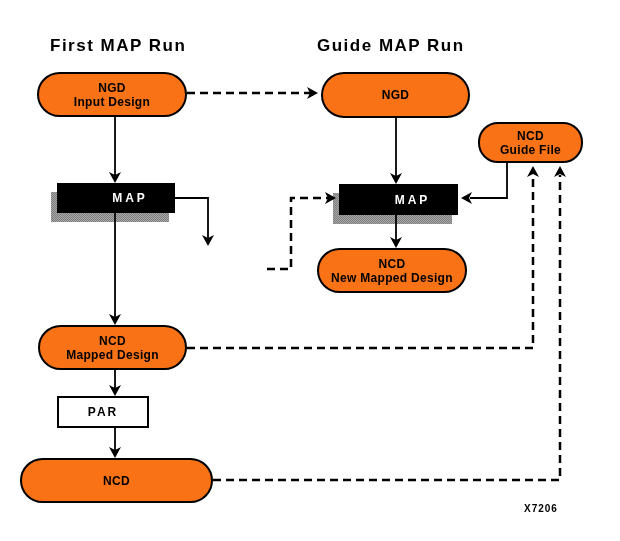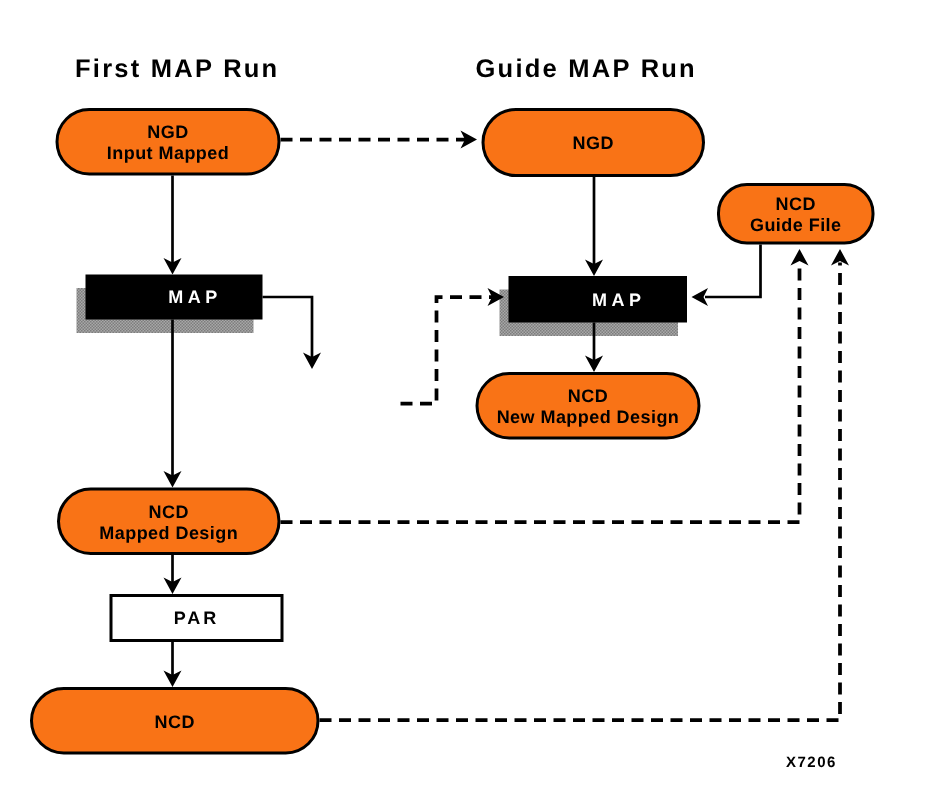--- a/index.html
+++ b/index.html
@@ -85,34 +85,34 @@
       <polygon points="533,166 527,177 533,174 539,177"></polygon>
       <polygon points="560,166 554,177 560,174 566,177"></polygon>
     </g>
   </svg>
 
   <div class="heading" style="left:50px; top:37px;">First MAP Run</div>
   <div class="heading" style="left:317px; top:37px;">Guide MAP Run</div>
 
   <div class="stadium" style="left:37px; top:72px; width:150px; height:45px;">
     <span>NGD</span>
-    <span>Input Mapped</span>
+    <span>Input Design</span>
   </div>
 
   <div class="map-box" style="left:57px; top:183px; width:118px; height:30px;">
     <span>MAP</span>
   </div>
 
 
   <div class="stadium" style="left:38px; top:325px; width:149px; height:45px;">
     <span>NCD</span>
     <span>Mapped Design</span>
   </div>
 
-  <div class="par-box" style="left:73px; top:396px; width:116px; height:32px;">
+  <div class="par-box" style="left:57px; top:396px; width:92px; height:32px;">
     <span>PAR</span>
   </div>
 
   <div class="stadium" style="left:20px; top:458px; width:193px; height:45px;">
     <span>NCD</span>
   </div>
 
   <div class="stadium" style="left:321px; top:72px; width:149px; height:46px;">
     <span>NGD</span>
   </div>

